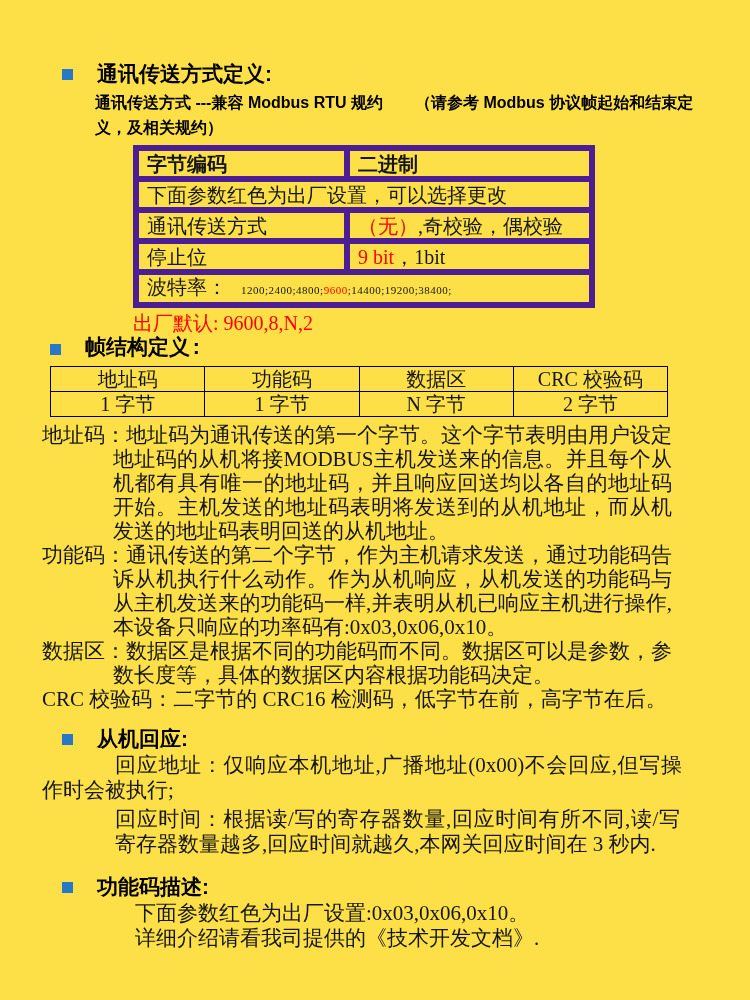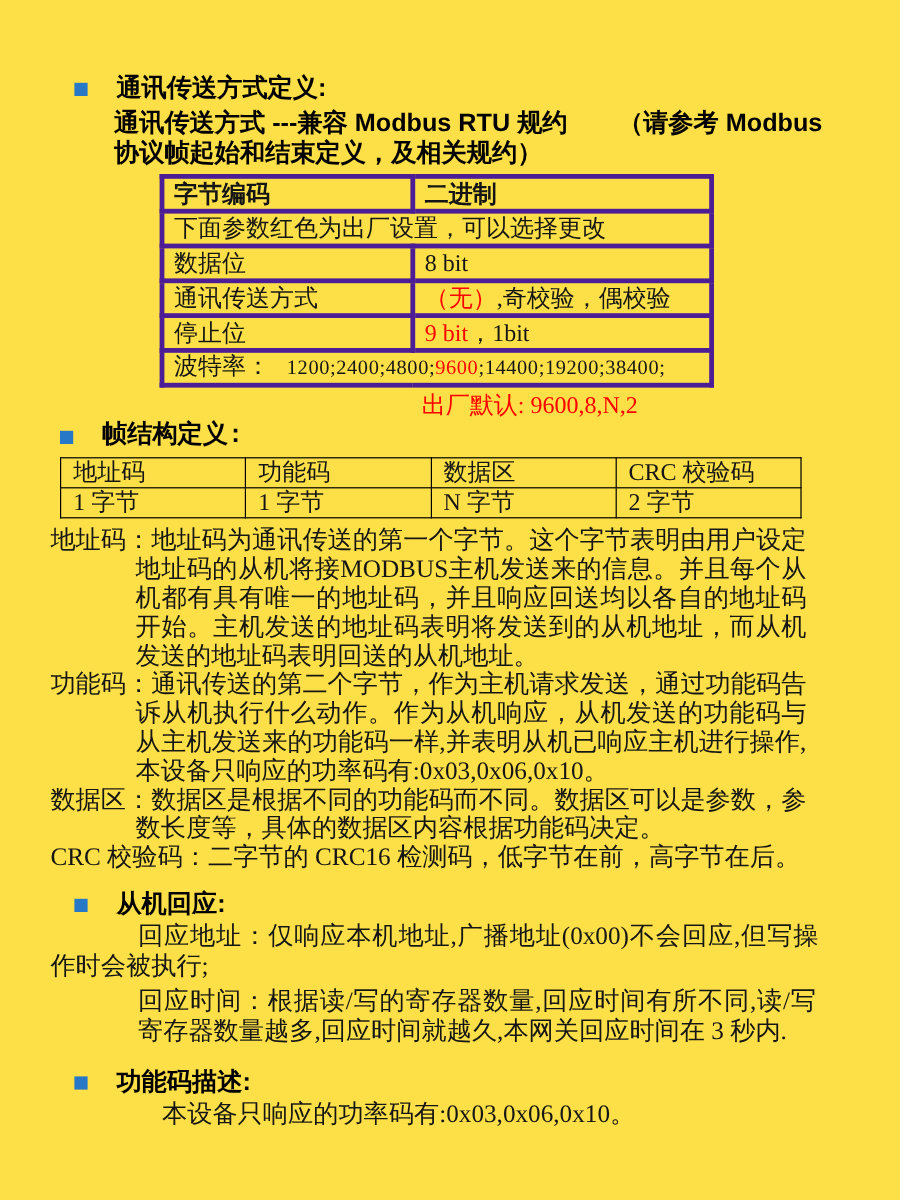--- a/index.html
+++ b/index.html
@@ -23,33 +23,33 @@
     font-family:"Liberation Sans","DejaVu Sans",sans-serif;
     font-weight:bold;font-size:21px;color:#000;
   }
   .hr1{margin-left:62px;}
   .hr1 .h-label{margin-left:24px;}
   .hr2{margin-left:50px;}
   .hr2 .h-label{margin-left:24px;font-family:Liberation Mono, monospace;}
   .intro{
     margin:4px 0 0 95px;width:612px;
     font-family:"Liberation Sans","DejaVu Sans",sans-serif;
-    font-weight:bold;font-size:21px;line-height:25px;color:#000;
+    font-weight:bold;font-size:16px;line-height:25px;color:#000;
   }
   table{border-collapse:collapse;}
   .t1{margin:5px 0 0 133px;width:462px;table-layout:fixed;}
-  .t1 td{border:4px solid #4c1d95;padding:0 8px;height:25px;font-size:20px;vertical-align:middle;}
+  .t1 td{border:6px solid #4c1d95;padding:0 8px;height:25px;font-size:20px;vertical-align:middle;}
   .t1 .c1{width:189px;}
   .t1 .th{font-family:"Liberation Sans","DejaVu Sans",sans-serif;font-weight:bold;font-size:20px;}
   .red{color:#ff0000;}
-  .baud-nums{font-size:17px;padding-left:14px;letter-spacing:0.5px;}
-  .factory{margin:3px 0 0 133px;color:#ff0000;font-size:20px;text-align:center;}
+  .baud-nums{font-size:11px;padding-left:14px;letter-spacing:0.5px;}
+  .factory{margin:3px 0 0 133px;color:#ff0000;font-size:20px;}
   .sec2{margin-top:2px;}
   .t2{margin:5px 0 0 50px;width:618px;table-layout:fixed;}
-  .t2 td{border:1.5px solid #000;padding:0 10px;height:24px;font-size:20px;vertical-align:middle;}
+  .t2 td{border:1.5px solid #000;padding:0 10px;height:24px;font-size:20px;vertical-align:middle;text-align:center;}
   .defs{margin:6px 0 0 42px;width:630px;box-sizing:border-box;}
   .def{padding-left:71px;text-indent:-71px;text-align:justify;}
   .slave-sec{margin-top:16px;}
   .slave-a{margin:2px 0 0 42px;width:640px;text-indent:73px;text-align:justify;line-height:25px;}
   .slave-b{margin:4px 0 0 115px;width:565px;text-align:justify;line-height:25px;}
   .func-sec{margin-top:18px;}
   .func-line{margin-left:135px;line-height:25px;}
   .func-line.first{margin-top:2px;}
 </style>
 </head>
@@ -64,24 +64,20 @@
   <div class="intro">通讯传送方式 ---兼容 Modbus RTU 规约　　（请参考 Modbus 协议帧起始和结束定义，及相关规约）</div>
 
   <table class="t1">
     <tbody>
         <tr>
       <td class="c1 th">字节编码</td>
       <td class="th">二进制</td>
     </tr>
     <tr>
       <td colspan="2">下面参数红色为出厂设置，可以选择更改</td>
-    </tr>
-    <tr>
-      <td class="c1">数据位</td>
-      <td>8 bit</td>
     </tr>
     <tr>
       <td class="c1">通讯传送方式</td>
       <td><span class="red">（无）</span><span>,奇校验，偶校验</span></td>
     </tr>
     <tr>
       <td class="c1">停止位</td>
       <td><span class="red">9 bit</span><span>，1bit</span></td>
     </tr>
     <tr>
@@ -127,16 +123,17 @@
     </div>
     <div class="slave-a">回应地址：仅响应本机地址,广播地址(0x00)不会回应,但写操作时会被执行;</div>
     <div class="slave-b">回应时间：根据读/写的寄存器数量,回应时间有所不同,读/写寄存器数量越多,回应时间就越久,本网关回应时间在 3 秒内.</div>
   </div>
 
   <div class="func-sec">
     <div class="heading-row hr1">
       <span class="bullet"></span>
       <span class="h-label">功能码描述:</span>
     </div>
-    <div class="func-line first">本设备只响应的功率码有:0x03,0x06,0x10。</div>
+    <div class="func-line first">下面参数红色为出厂设置:0x03,0x06,0x10。</div>
+    <div class="func-line">详细介绍请看我司提供的《技术开发文档》.</div>
   </div>
 
 </div>
 
 </body></html>

